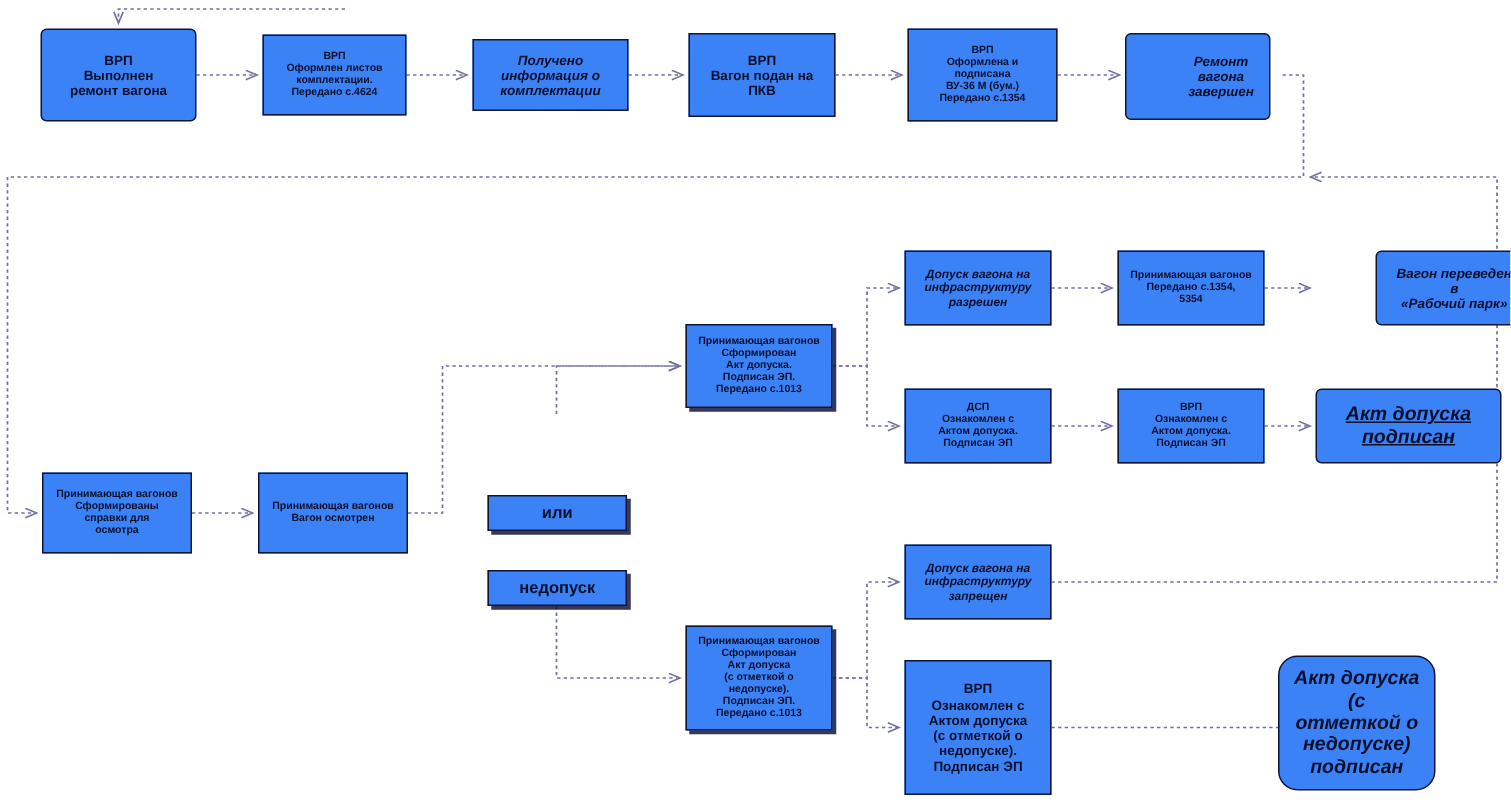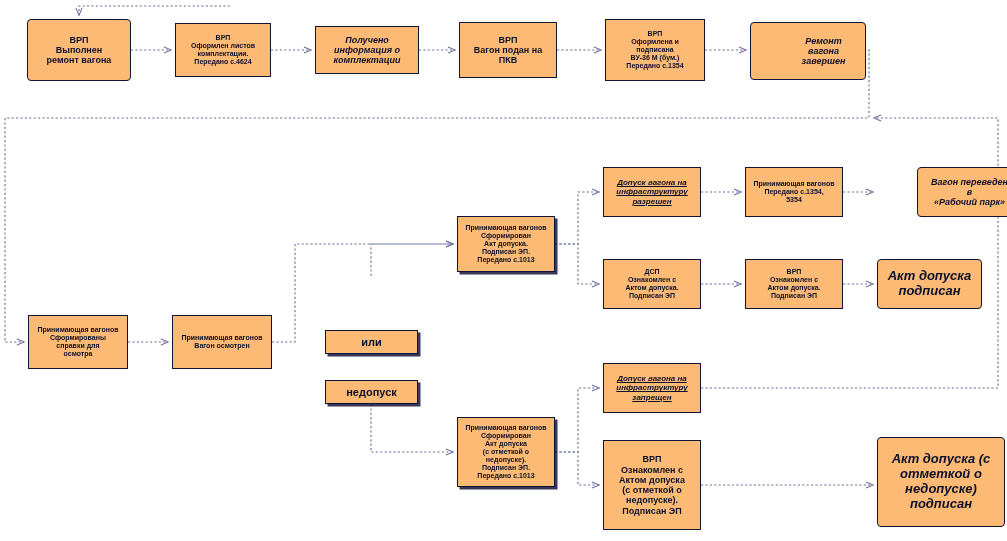--- a/index.html
+++ b/index.html
@@ -8,35 +8,35 @@
     width:1007px;height:541px;
     background:#ffffff;
     font-family:"Liberation Sans","DejaVu Sans",sans-serif;
     overflow:hidden;
   }
   #svg-layer{position:absolute;left:0;top:0;width:1007px;height:541px;}
   .node{
     position:absolute;
     box-sizing:border-box;
     border:1.6px solid #0d1436;
-    background:#fdba74;
+    background:#3b82f6;
     display:flex;
     align-items:center;
     justify-content:center;
     text-align:center;
     color:#0b0f2b;
     line-height:1.14;
     padding:2px 3px;
     z-index:3;
   }
   .node .txt{display:block;width:100%;white-space:pre-line;}
   .bold{font-weight:bold;}
   .ital{font-style:italic;font-weight:bold;}
   .sz7{font-size:7px;}
-  .sz8{font-size:8px;text-decoration:underline;}
+  .sz8{font-size:8px;}
   .sz9{font-size:9px;}
   .sz11{font-size:11px;}
   .sz13{font-size:13px;}
   .rnd{border-radius:4px;}
   .shadow{box-shadow:2.5px 2.5px 0 0 rgba(20,20,60,0.85);}
 </style>
 </head>
 <body>
 
 <div id="page">
@@ -108,21 +108,21 @@
   </div>
 
   <div class="node" style="left:605px;top:19px;width:100px;height:62px;">
     <span class="txt bold sz7">ВРП
 Оформлена и
 подписана
 ВУ-36 М (бум.)
 Передано с.1354</span>
   </div>
 
-  <div class="node rnd" style="left:750px;top:22px;width:116px;height:58px;padding-left:34px;">
+  <div class="node rnd" style="left:750px;top:22px;width:97px;height:58px;padding-left:34px;">
     <span class="txt ital sz9">Ремонт
 вагона
 завершен</span>
   </div>
 
   <div class="node" style="left:28px;top:315px;width:100px;height:54px;">
     <span class="txt bold sz7">Принимающая вагонов
 Сформированы
 справки для
 осмотра</span>
@@ -185,40 +185,40 @@
 Подписан ЭП</span>
   </div>
 
   <div class="node" style="left:745px;top:259px;width:98px;height:50px;">
     <span class="txt bold sz7">ВРП
 Ознакомлен с
 Актом допуска.
 Подписан ЭП</span>
   </div>
 
-  <div class="node rnd" style="left:877px;top:259px;width:105px;height:50px;">
+  <div class="node rnd" style="left:877px;top:259px;width:124px;height:50px;text-decoration:underline;">
     <span class="txt ital sz13">Акт допуска
 подписан</span>
   </div>
 
   <div class="node" style="left:603px;top:363px;width:98px;height:50px;">
     <span class="txt ital sz8">Допуск вагона на
 инфраструктуру
 запрещен</span>
   </div>
 
   <div class="node" style="left:603px;top:440px;width:98px;height:90px;">
     <span class="txt bold sz9">ВРП
 Ознакомлен с
 Актом допуска
 (с отметкой о
 недопуске).
 Подписан ЭП</span>
   </div>
 
-  <div class="node rnd" style="left:877px;top:437px;width:128px;height:90px;">
+  <div class="node rnd" style="left:852px;top:437px;width:105px;height:90px;border-radius:13px;">
     <span class="txt ital sz13">Акт допуска (с
 отметкой о
 недопуске)
 подписан</span>
   </div>
 
 </div>
 
 </body></html>

